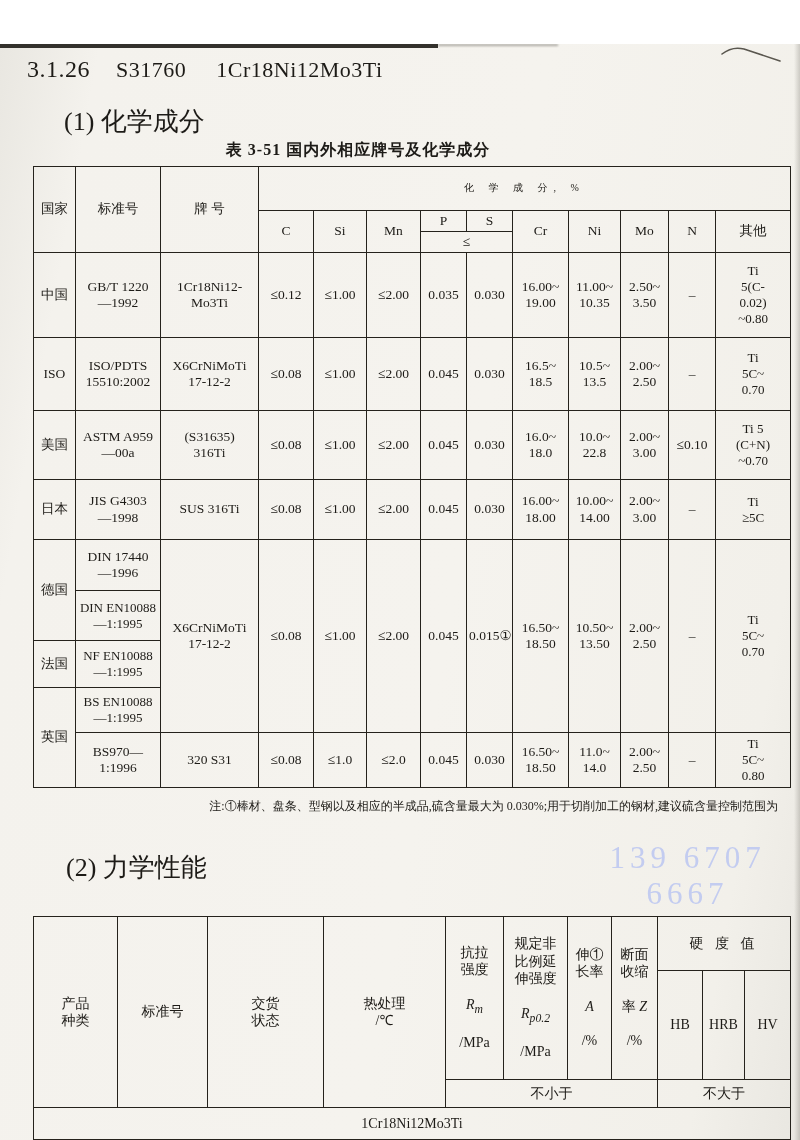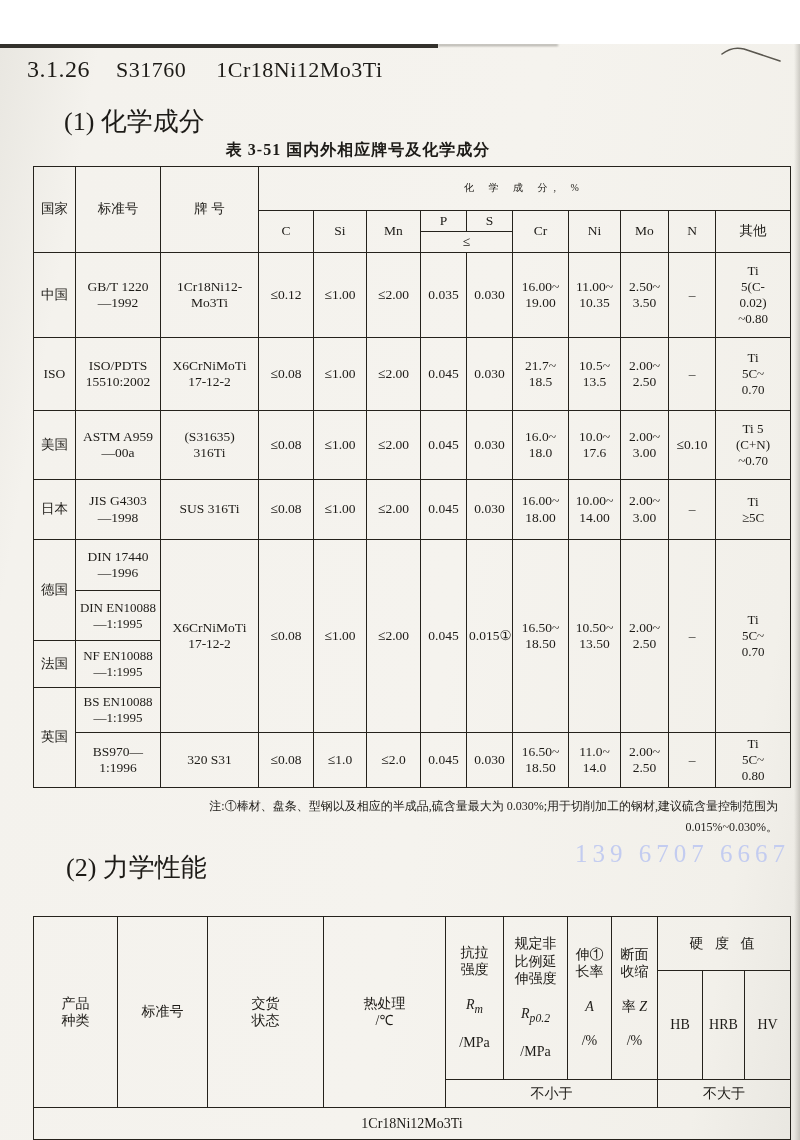--- a/index.html
+++ b/index.html
@@ -21,21 +21,21 @@
   .sec1{left:64px;top:60px;}
   .sec2{left:66px;top:806px;}
   .caption{left:0;width:716px;text-align:center;font-weight:bold;font-size:16px;letter-spacing:1px;}
   .cap1{top:96px;}
   .cap2{top:842px;}
   .note{left:38px;top:752px;width:740px;font-size:12px;line-height:1.75;text-align:right;}
   .note .l2{margin-left:42px;}
   
   .watermark{left:575px;top:790px;text-align:center;color:#c9d1f1;}
   .wm1{font-size:19px;letter-spacing:13px;color:#d3daf4;}
-  .wm2{font-size:25px;letter-spacing:5px;margin-top:6px;color:#c3ccf0;}
+  .wm2{font-size:31px;letter-spacing:5px;margin-top:6px;color:#c3ccf0;}
   
   table{border-collapse:collapse;table-layout:fixed;position:absolute;background:transparent;}
   th,td{
     border:1.6px solid #25221c;
     padding:1px 2px;
     text-align:center;vertical-align:middle;
     font-weight:normal;
     white-space:pre-line;
     overflow:hidden;
     line-height:1.22;
@@ -157,21 +157,21 @@
       <td>ISO</td>
       <td>ISO/PDTS
 15510:2002</td>
       <td>X6CrNiMoTi
 17-12-2</td>
       <td>≤0.08</td>
       <td>≤1.00</td>
       <td>≤2.00</td>
       <td>0.045</td>
       <td>0.030</td>
-      <td>21.7~
+      <td>16.5~
 18.5</td>
       <td>10.5~
 13.5</td>
       <td>2.00~
 2.50</td>
       <td>–</td>
       <td class="small">Ti
 5C~
 0.70</td>
     </tr>
@@ -182,21 +182,21 @@
       <td>(S31635)
 316Ti</td>
       <td>≤0.08</td>
       <td>≤1.00</td>
       <td>≤2.00</td>
       <td>0.045</td>
       <td>0.030</td>
       <td>16.0~
 18.0</td>
       <td>10.0~
-17.6</td>
+22.8</td>
       <td>2.00~
 3.00</td>
       <td>≤0.10</td>
       <td class="small">Ti 5
 (C+N)
 ~0.70</td>
     </tr>
     <tr class="r-jp">
       <td>日本</td>
       <td>JIS G4303
@@ -271,21 +271,20 @@
       <td>–</td>
       <td class="small">Ti
 5C~
 0.80</td>
     </tr>
   </tbody>
     </table>
 
   <div class="abs note">
     <div>注:①棒材、盘条、型钢以及相应的半成品,硫含量最大为 0.030%;用于切削加工的钢材,建议硫含量控制范围为</div>
-    <div class="l2">0.015%~0.030%。</div>
   </div>
 
   <div class="abs watermark">
     <div class="wm2">139 6707 6667</div>
   </div>
 
   <div class="abs section-heading sec2">(2) 力学性能</div>
 
   <table class="t2">
     <colgroup>

